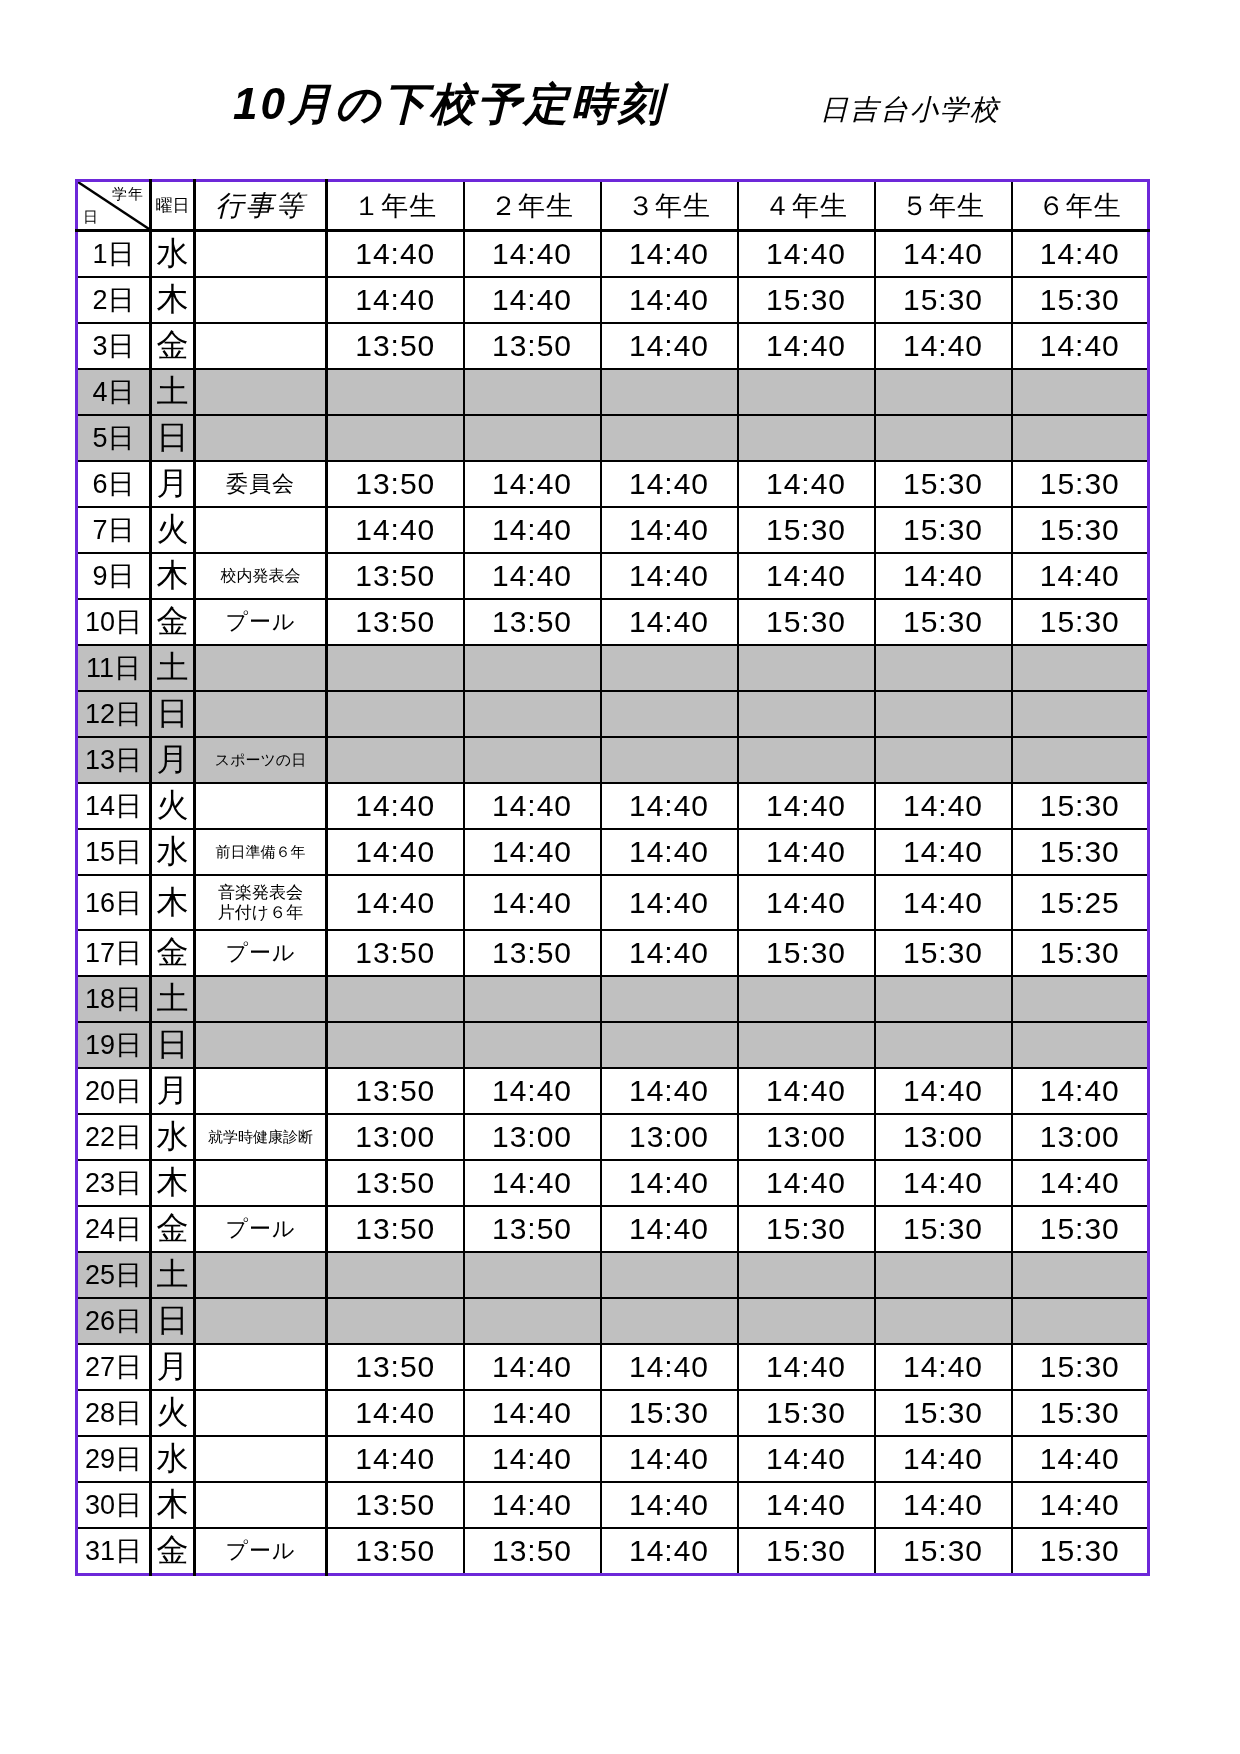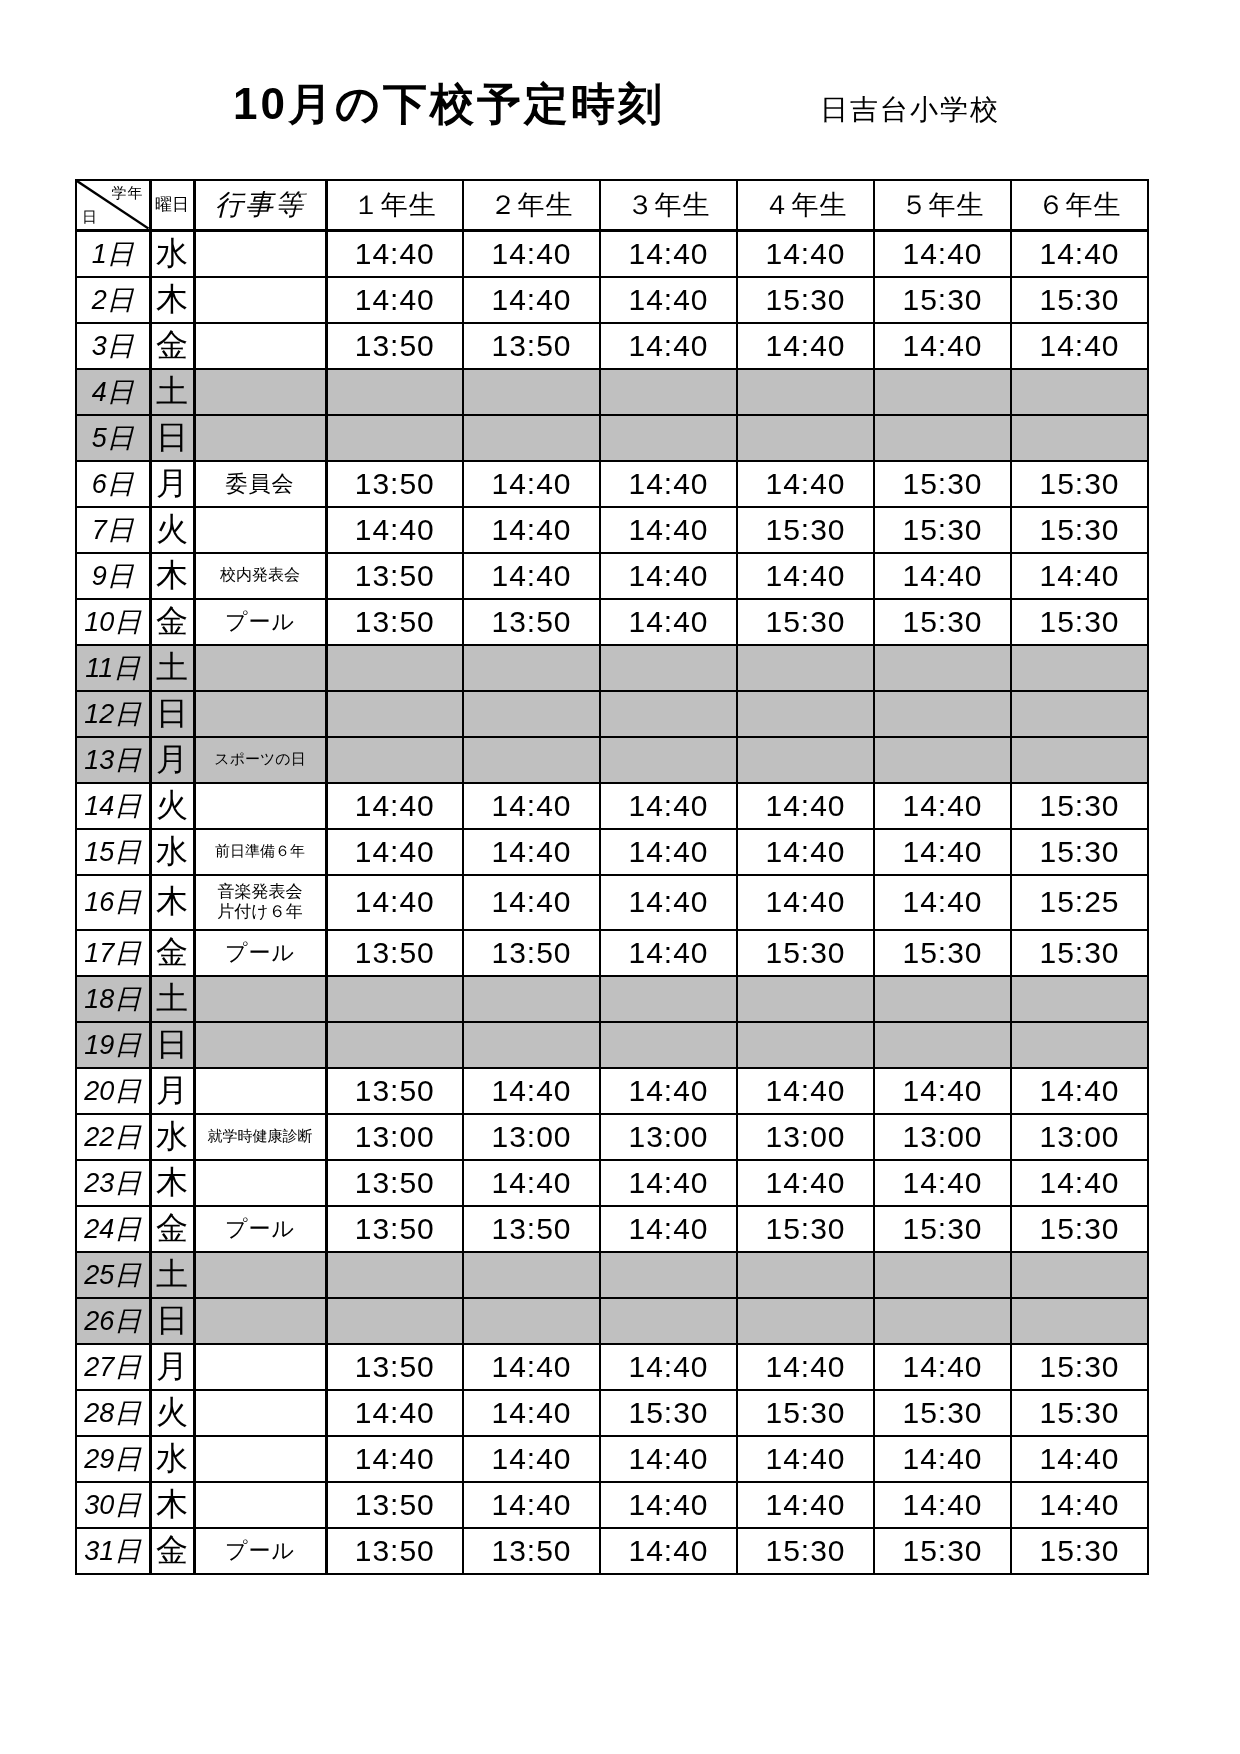--- a/index.html
+++ b/index.html
@@ -3,31 +3,31 @@
 <meta charset="utf-8">
 <style>
   html,body{margin:0;padding:0;background:#ffffff;}
   body{
     width:1240px;height:1754px;
     font-family:"Liberation Sans","DejaVu Sans",sans-serif;
     color:#000;
     -webkit-font-smoothing:antialiased;
   }
   .page{position:relative;padding:82px 0 0 75px;}
-  .titlebar{width:1075px;display:flex;align-items:baseline;}
+  .titlebar{width:1075px;display:flex;align-items:baseline;font-style:italic;}
   .page-title{
     margin:0 0 0 158px;
     font-size:44px;font-weight:bold;letter-spacing:3px;line-height:1;
   }
   .school{margin-left:auto;margin-right:150px;font-size:28px;letter-spacing:2px;margin-top:9px;}
 
   table.sched{
     border-collapse:collapse;table-layout:fixed;
     width:1072px;margin-top:50px;
-    border:1px solid #6d28d9;
+    border:3px solid #6d28d9;
   }
   .sched th,.sched td{
     border:2px solid #000;
     padding:0;text-align:center;vertical-align:middle;
     overflow:hidden;
   }
   .sched thead tr{height:50px;}
   .sched tbody tr{height:42px;}
   .sched tbody tr.tall{height:55px;}
   .sched thead th{border-bottom:3.5px solid #000;font-weight:normal;}
@@ -38,21 +38,21 @@
 
   th.corner{position:relative;}
   th.corner svg{position:absolute;left:0;top:0;width:100%;height:100%;display:block;}
   .corner-top{position:absolute;top:3px;right:5px;font-size:15px;letter-spacing:1px;}
   .corner-bottom{position:absolute;bottom:2px;left:5px;font-size:15px;}
 
   th.h-weekday{font-size:17px;}
   th.h-event{font-size:28px;letter-spacing:2px;font-style:italic;}
   th.h-grade{font-size:27px;letter-spacing:1px;}
 
-  td.day{font-size:27px;letter-spacing:0;font-style:italic;}
+  td.day{font-size:27px;letter-spacing:0;}
   td.wd{font-size:32px;}
   td.ev{font-size:22px;letter-spacing:1px;}
   td.ev.ev-md{font-size:16px;letter-spacing:0;}
   td.ev.ev-sm{font-size:15px;letter-spacing:0;}
   td.ev.ev-2l{font-size:17px;line-height:1.15;white-space:pre-line;letter-spacing:0;}
   td.time{font-size:30px;letter-spacing:1px;}
 
   tr.holiday td{background:#c0c0c0;}
 </style>
 </head>

